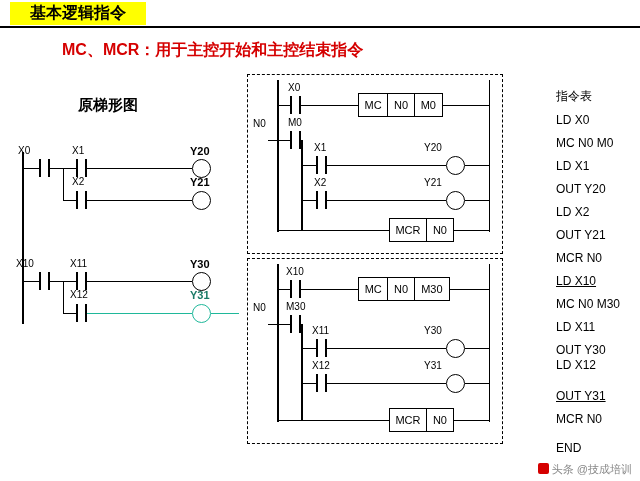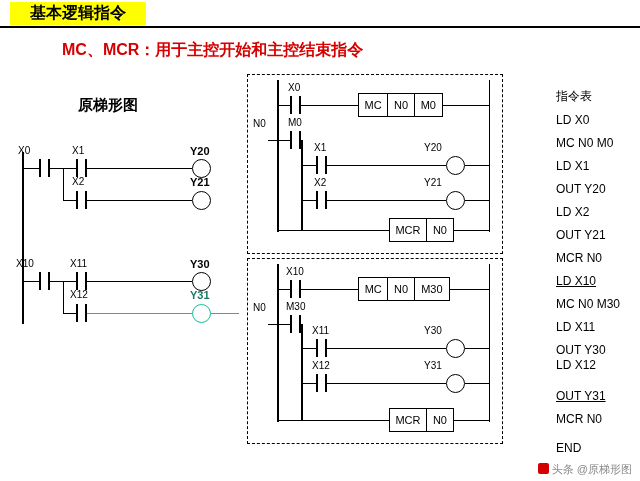--- a/index.html
+++ b/index.html
@@ -280,14 +280,14 @@
 <div class="abs instr" style="top:274px;text-decoration:underline;">LD  X10</div>
 <div class="abs instr" style="top:297px;">MC  N0  M30</div>
 <div class="abs instr" style="top:320px;">LD  X11</div>
 <div class="abs instr" style="top:343px;">OUT  Y30</div>
 <div class="abs instr" style="top:358px;">LD  X12</div>
 <div class="abs instr" style="top:389px;text-decoration:underline;">OUT  Y31</div>
 <div class="abs instr" style="top:412px;">MCR  N0</div>
 <div class="abs instr" style="top:441px;">END</div>
 
 <div class="abs" id="footer">
-  <span class="logo"></span><span>头条 @原梯形图</span>
+  <span class="logo"></span><span>头条 @技成培训</span>
 </div>
 
 </body></html>

